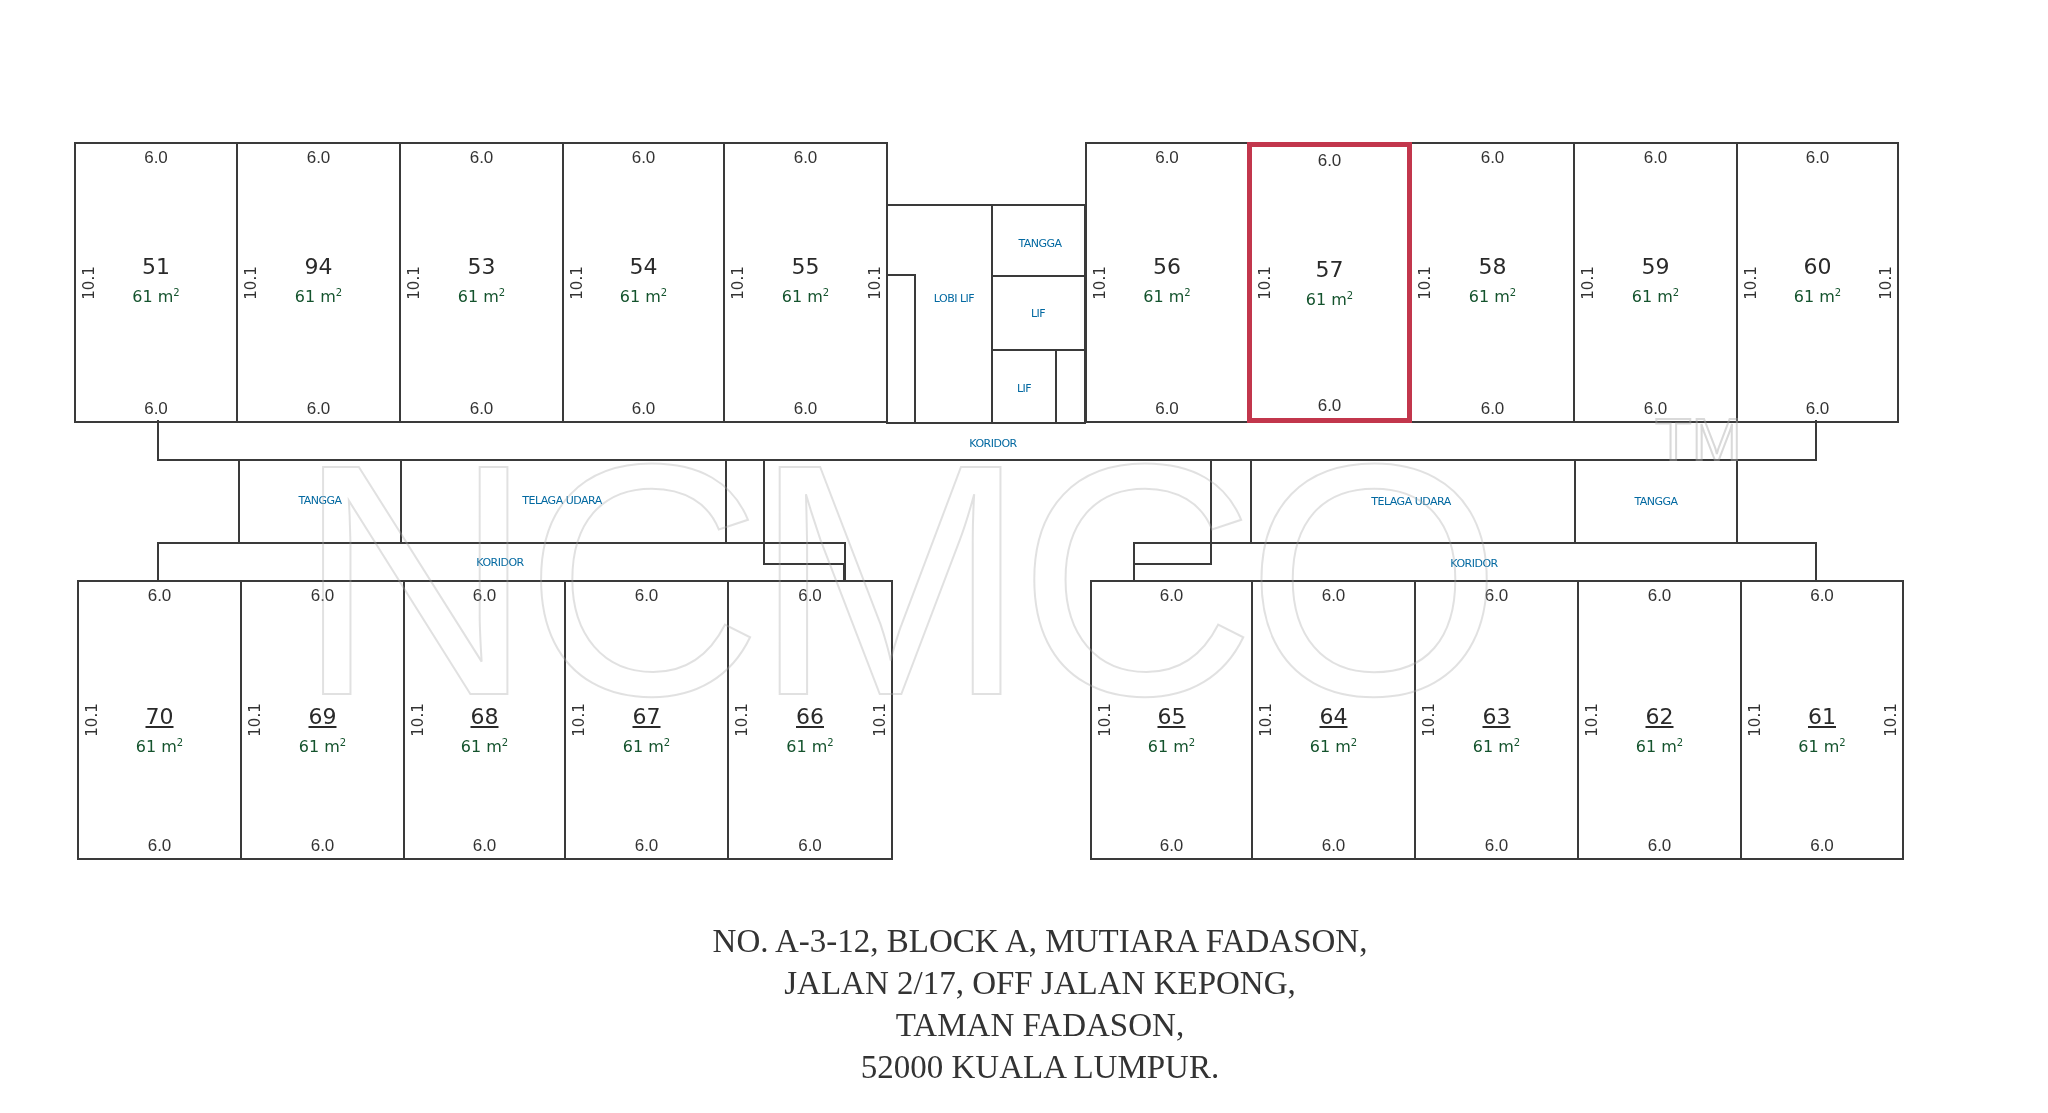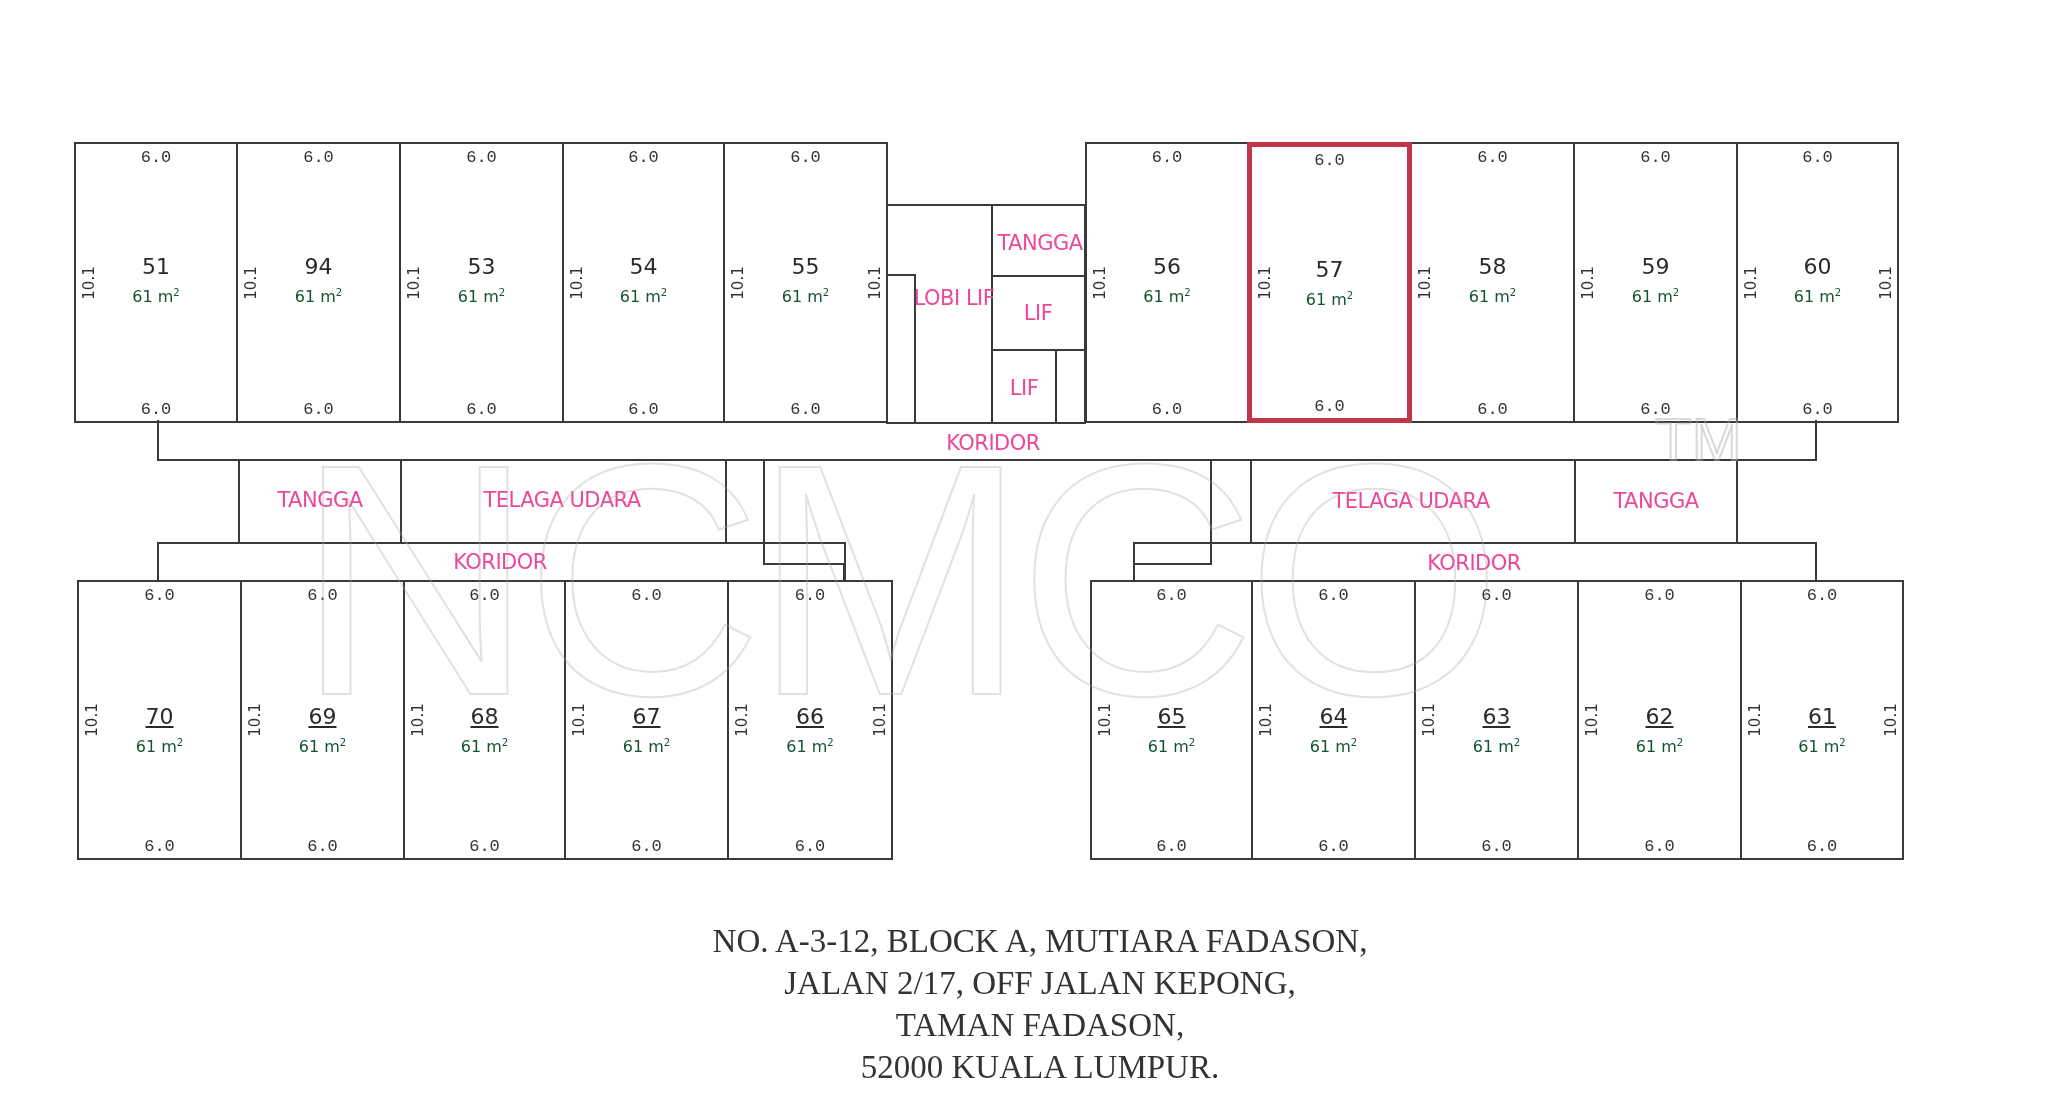--- a/index.html
+++ b/index.html
@@ -2,33 +2,33 @@
 <html><head>
 <meta charset="utf-8">
 <style>
   html, body { margin: 0; padding: 0; background: #ffffff; }
   body { width: 2048px; height: 1113px; position: relative; overflow: hidden;
          font-family: "DejaVu Sans", sans-serif; color: #2a2a2a; }
   .wall { position: absolute; border: 2px solid #3a3a3a; box-sizing: border-box; background: transparent; }
   .unit { position: absolute; border: 2px solid #3a3a3a; box-sizing: border-box; background: #fff; }
   .unit.highlight { border: 5px solid #c2364c; z-index: 3; background: transparent; }
   .dim-top, .dim-bottom { position: absolute; left: 0; right: 0; text-align: center;
-         font-family: Liberation Mono, monospace; font-size: 17px; color: #333; }
+         font-family: Liberation Sans, sans-serif; font-size: 17px; color: #333; }
   .dim-top { top: 4px; }
   .dim-bottom { bottom: 2px; }
   .dim-side { position: absolute; top: 50%; font-size: 15px; color: #333;
          transform: translate(-50%, -50%) rotate(-90deg); white-space: nowrap; }
   .dim-side.left { left: 13px; }
   .dim-side.right { right: -5px; transform: translate(0, -50%) rotate(-90deg); }
   .unit-no { position: absolute; left: 0; right: 0; top: 110px; text-align: center; font-size: 22px; color: #2a2a2a; }
   .unit-area { position: absolute; left: 0; right: 0; top: 143px; text-align: center; font-size: 16px; color: #14532d; }
   .unit-area sup { font-size: 10px; }
   .bottom-row .unit-no { top: 122px; text-decoration: underline; }
   .bottom-row .unit-area { top: 155px; }
-  .room-label { position: absolute; font-size: 21px; color: #ec4899; white-space: nowrap;
+  .room-label { position: absolute; font-size: 11px; color: #0369a1; white-space: nowrap;
          transform: translate(-50%, -50%); letter-spacing: -0.5px; }
   .address { position: absolute; left: 0; width: 2080px; top: 920px; text-align: center;
          font-family: "Liberation Serif", "DejaVu Serif", serif; font-size: 33px; line-height: 42px; color: #333; }
   .watermark { position: absolute; left: 296px; top: 390px; font-family: "Liberation Sans", sans-serif;
          font-size: 330px; letter-spacing: -10px; color: transparent; -webkit-text-stroke: 2px rgba(170,170,170,0.35);
          pointer-events: none; z-index: 4; }
   .watermark-tm { position: absolute; left: 1655px; top: 405px; font-family: "Liberation Sans", sans-serif;
          font-size: 60px; color: transparent; -webkit-text-stroke: 2px rgba(170,170,170,0.45); z-index: 4; }
   .line { position: absolute; background: #3a3a3a; }
 </style>

